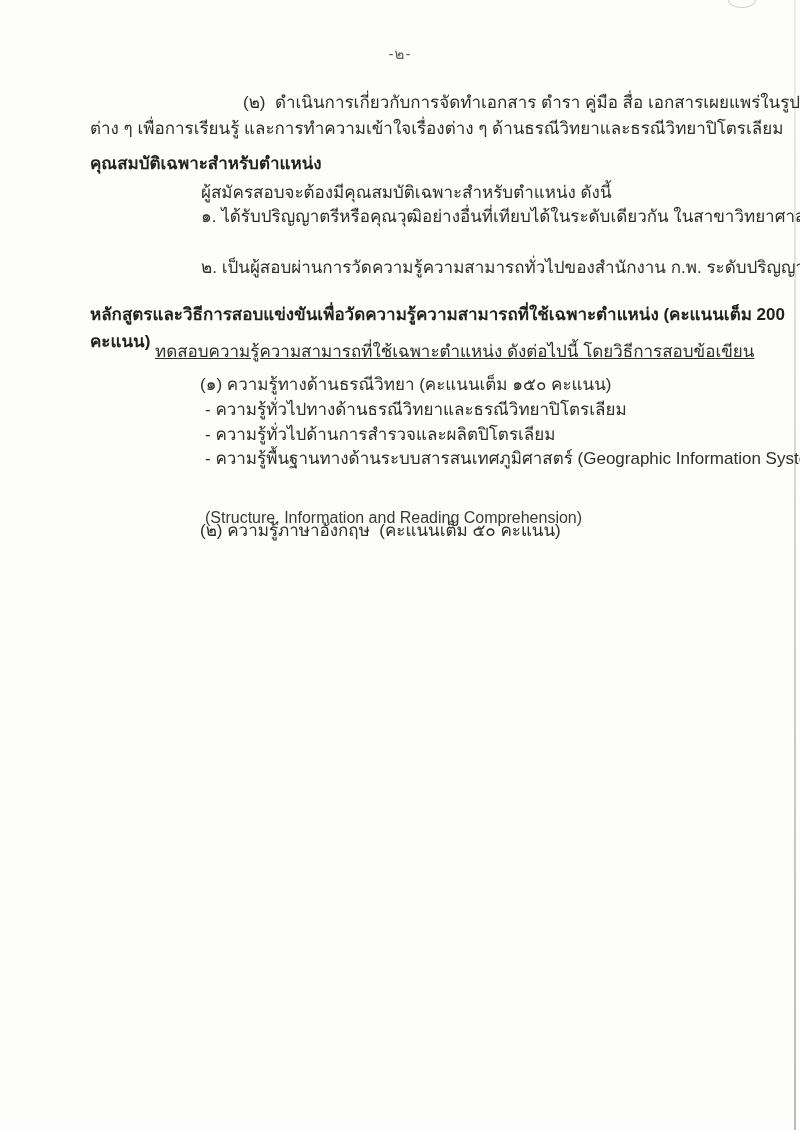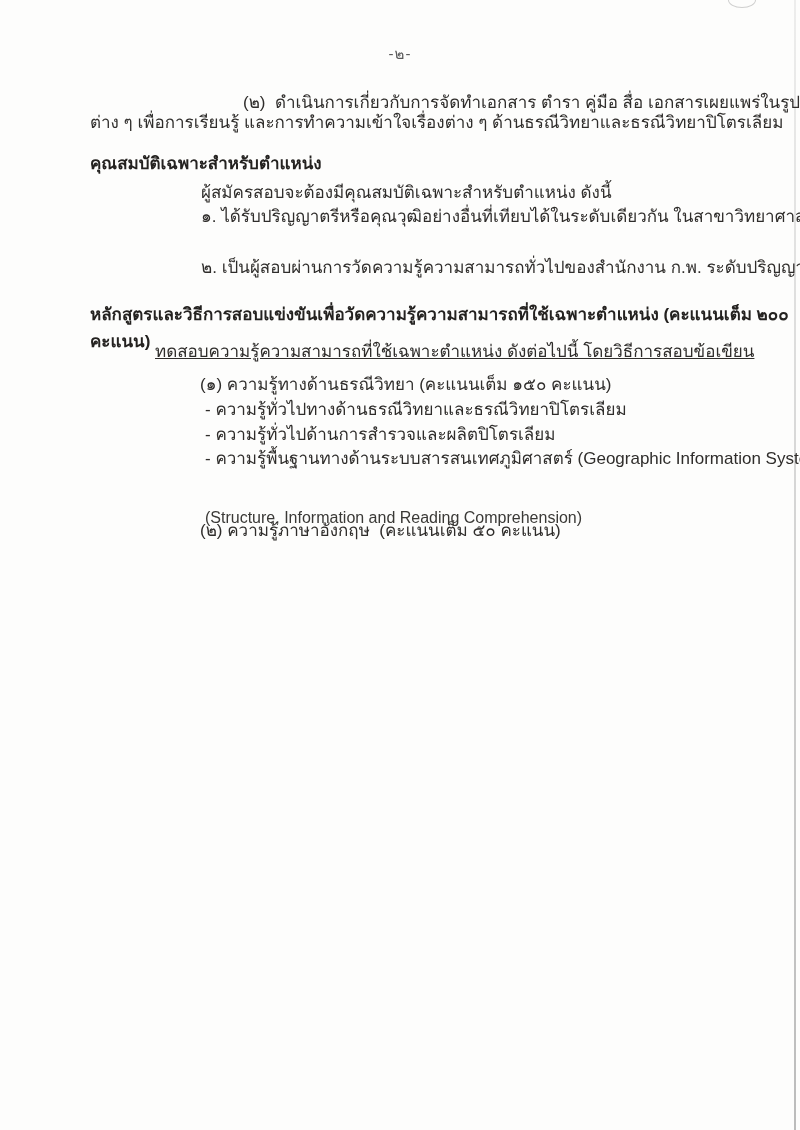--- a/index.html
+++ b/index.html
@@ -64,21 +64,21 @@
 
   
   .l-margin   { left: 90px;  }
   .l-qual     { left: 181px; margin-left: 20px; }
   .l-paraind  { left: 243px; }
   .l-examintro{ left: 155px; }
   .l-examitem { left: 200px; }
   .l-subitem  { left: 205px; }
 
   .y-para1a   { top: 92px;  }
-  .y-para1b   { top: 112px; }
+  .y-para1b   { top: 118px; }
   .y-head1    { top: 153px; }
   .y-qualintro{ top: 182px; }
   .y-qual1a   { top: 206px; }
   .y-qual1b   { top: 232px; }
   .y-qual2    { top: 257px; }
   .y-head2a   { top: 304px; }
   .y-head2b   { top: 331px; }
   .y-examintro{ top: 341px; text-decoration: underline; }
   .y-exam1    { top: 374px; }
   .y-sub1     { top: 399px; }
@@ -98,21 +98,21 @@
   <div class="page-num">-๒-</div>
 
   <div class="line l-paraind y-para1a">(๒)  ดำเนินการเกี่ยวกับการจัดทำเอกสาร ตำรา คู่มือ สื่อ เอกสารเผยแพร่ในรูปแบบ</div>
   <div class="line l-margin y-para1b">ต่าง ๆ เพื่อการเรียนรู้ และการทำความเข้าใจเรื่องต่าง ๆ ด้านธรณีวิทยาและธรณีวิทยาปิโตรเลียม</div>
 
   <div class="line bold l-margin y-head1">คุณสมบัติเฉพาะสำหรับตำแหน่ง</div>
   <div class="line l-qual y-qualintro">ผู้สมัครสอบจะต้องมีคุณสมบัติเฉพาะสำหรับตำแหน่ง ดังนี้</div>
   <div class="line l-qual y-qual1a">๑. ได้รับปริญญาตรีหรือคุณวุฒิอย่างอื่นที่เทียบได้ในระดับเดียวกัน ในสาขาวิทยาศาสตร์</div>
   <div class="line l-qual y-qual2">๒. เป็นผู้สอบผ่านการวัดความรู้ความสามารถทั่วไปของสำนักงาน ก.พ. ระดับปริญญาตรีขึ้นไป</div>
 
-  <div class="line bold l-margin y-head2a">หลักสูตรและวิธีการสอบแข่งขันเพื่อวัดความรู้ความสามารถที่ใช้เฉพาะตำแหน่ง (คะแนนเต็ม ๒๐๐</div>
+  <div class="line bold l-margin y-head2a">หลักสูตรและวิธีการสอบแข่งขันเพื่อวัดความรู้ความสามารถที่ใช้เฉพาะตำแหน่ง (คะแนนเต็ม 200</div>
   <div class="line bold l-margin y-head2b">คะแนน)</div>
 
   <div class="line l-examintro y-examintro">ทดสอบความรู้ความสามารถที่ใช้เฉพาะตำแหน่ง ดังต่อไปนี้ โดยวิธีการสอบข้อเขียน</div>
 
   <div class="line l-examitem y-exam1">(๑) ความรู้ทางด้านธรณีวิทยา (คะแนนเต็ม ๑๕๐ คะแนน)</div>
   <div class="line l-subitem y-sub1">- ความรู้ทั่วไปทางด้านธรณีวิทยาและธรณีวิทยาปิโตรเลียม</div>
   <div class="line l-subitem y-sub2">- ความรู้ทั่วไปด้านการสำรวจและผลิตปิโตรเลียม</div>
   <div class="line l-subitem y-sub3">- ความรู้พื้นฐานทางด้านระบบสารสนเทศภูมิศาสตร์ (Geographic Information System : GIS)</div>
 
   <div class="line l-examitem y-exam2">(๒) ความรู้ภาษาอังกฤษ  (คะแนนเต็ม ๕๐ คะแนน)</div>

